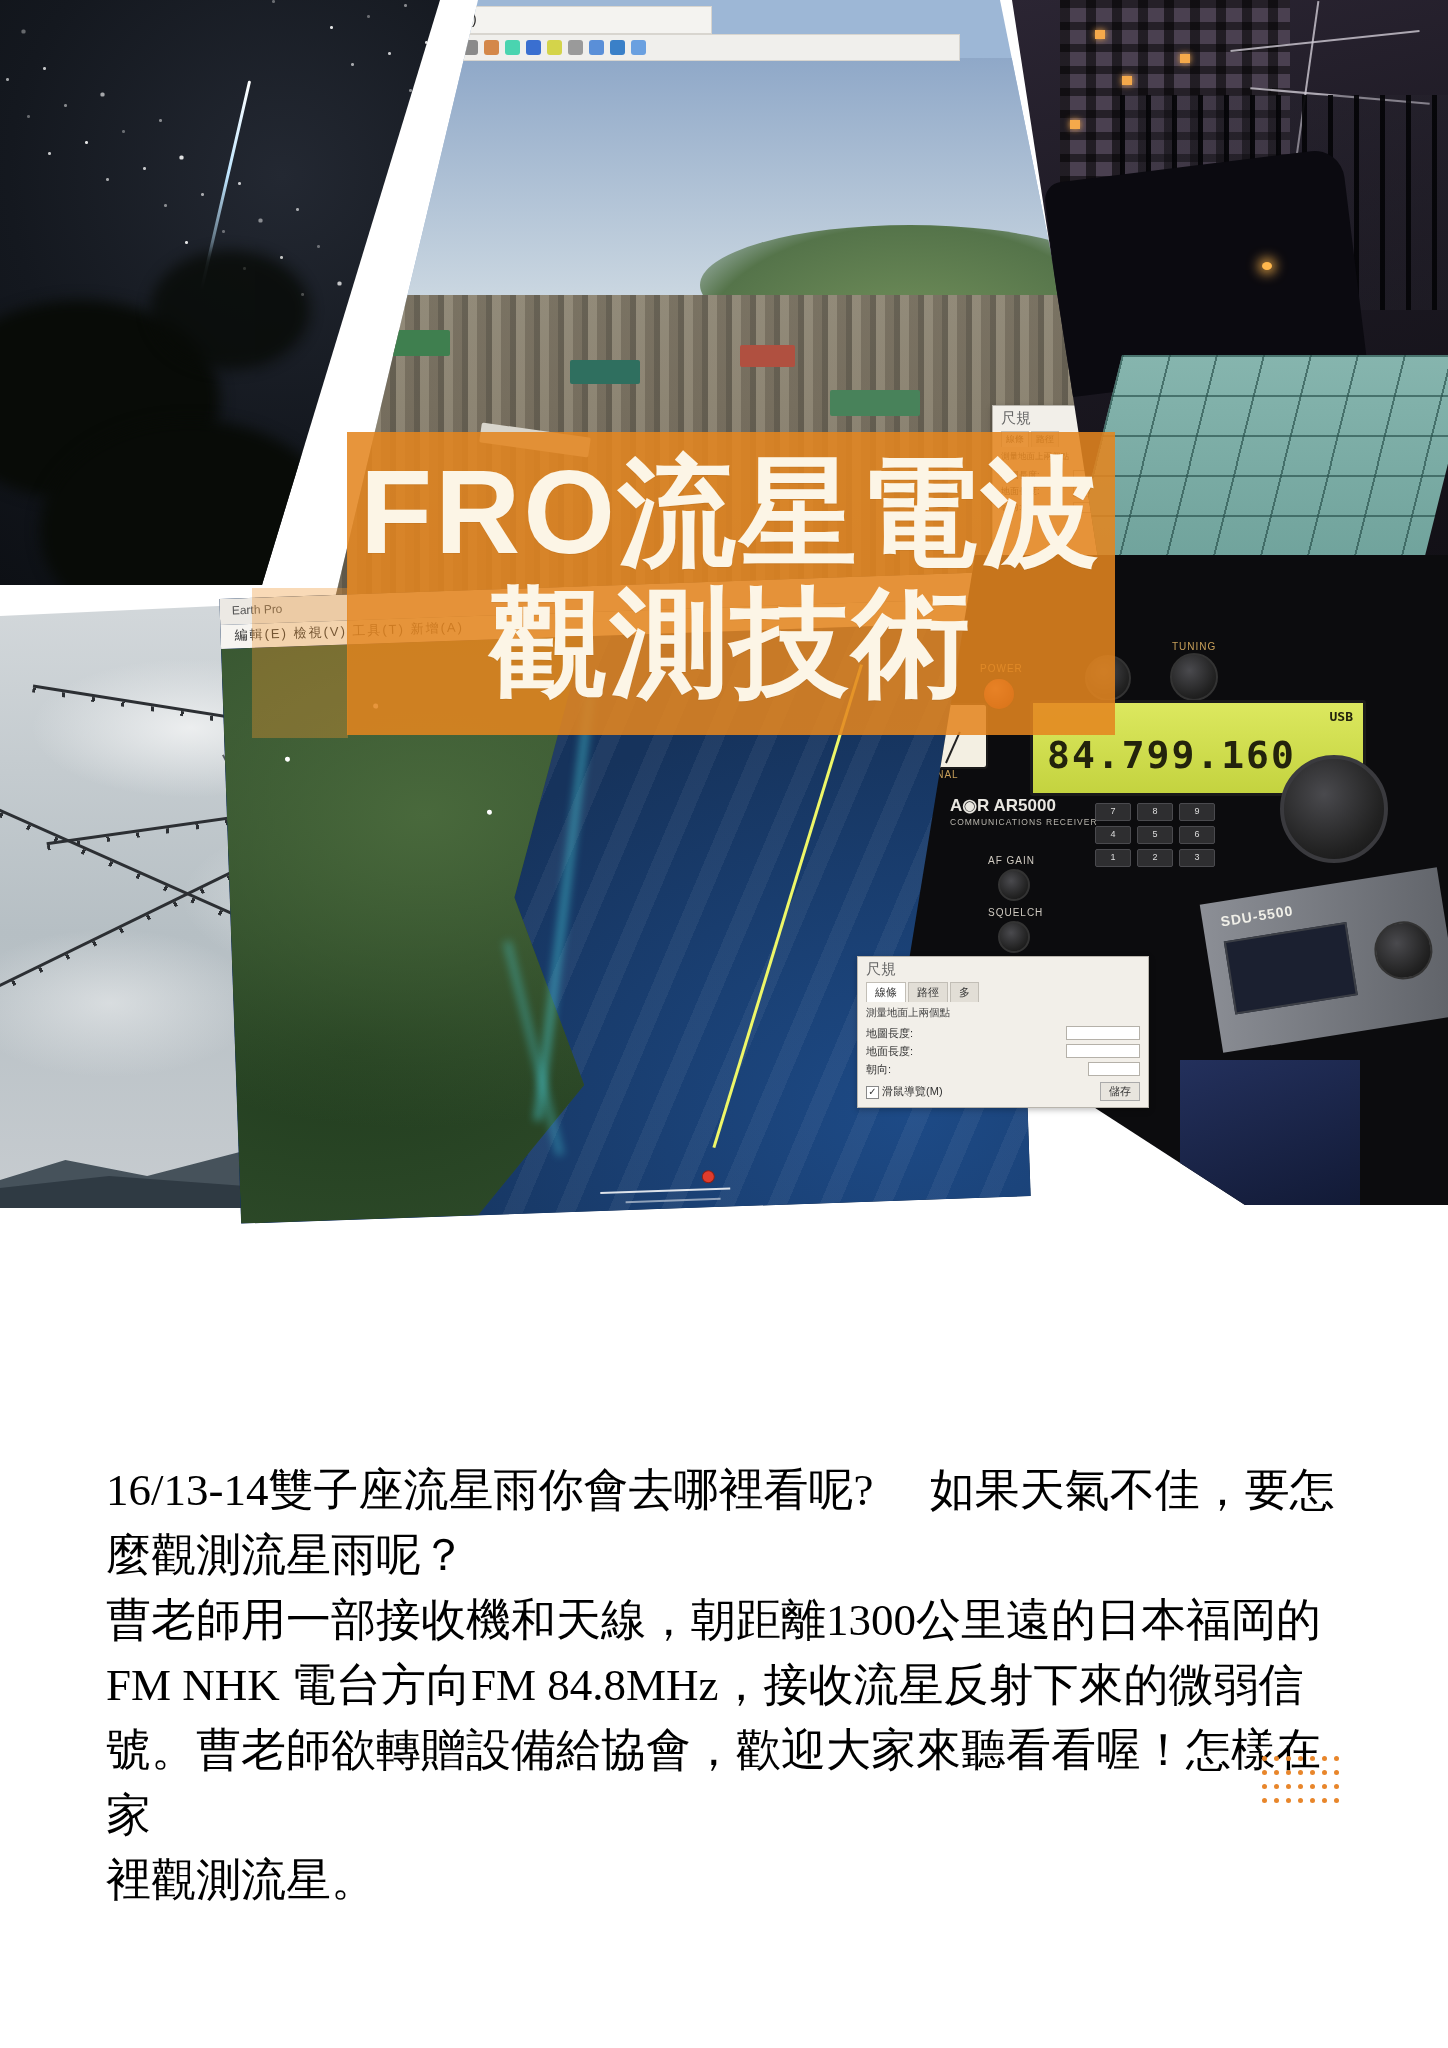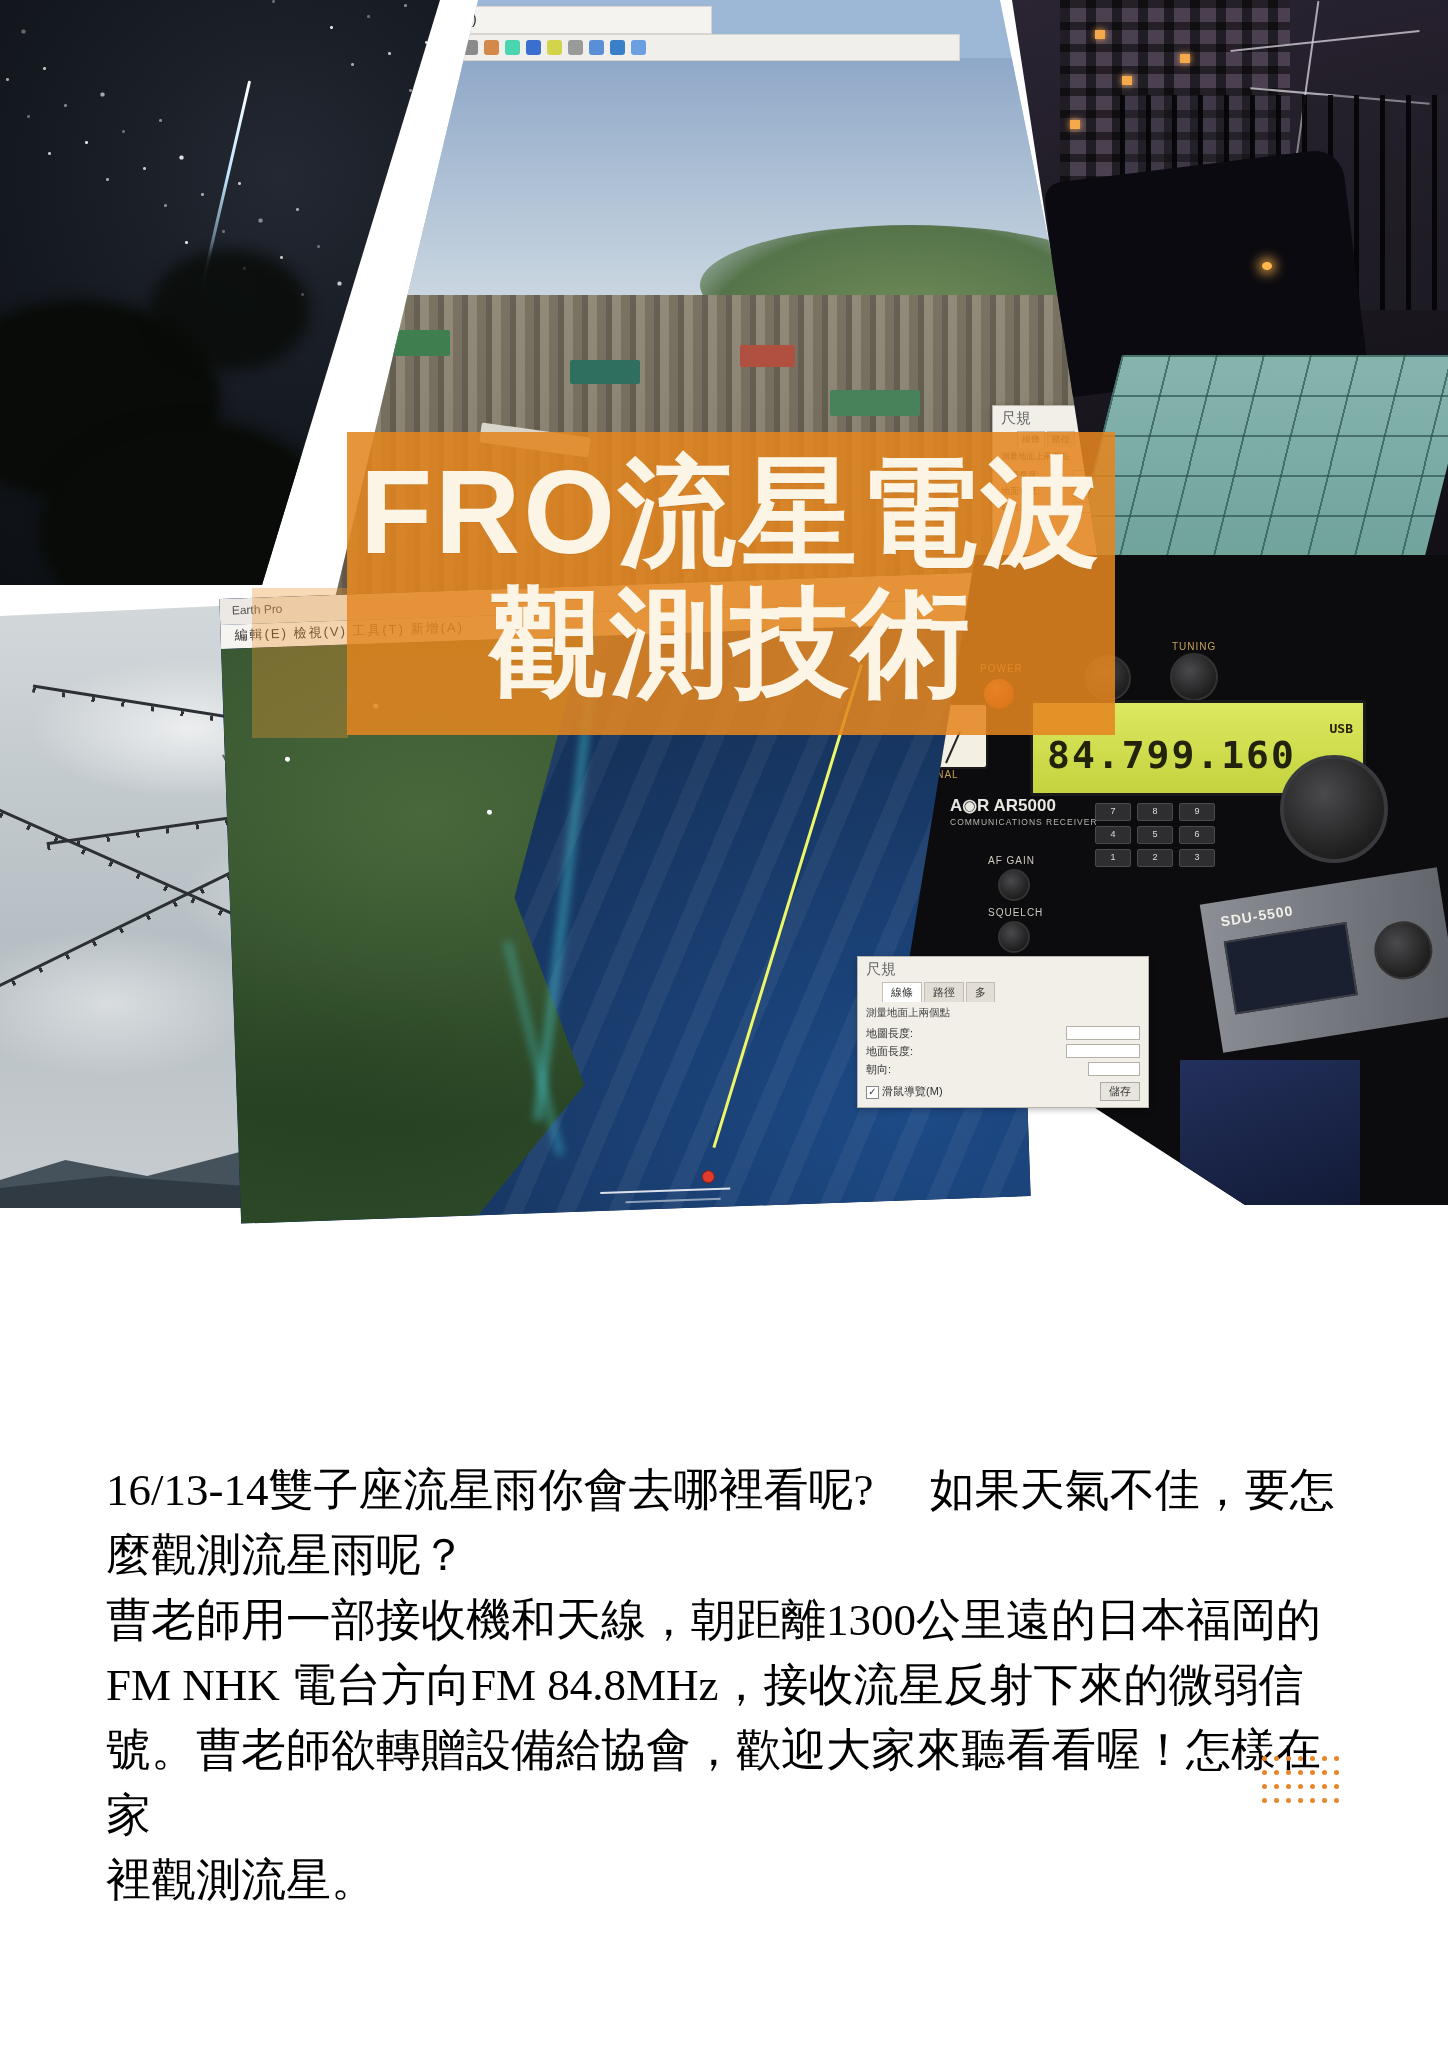--- a/index.html
+++ b/index.html
@@ -76,21 +76,21 @@
       radial-gradient(ellipse at 15% 70%,#223d1f,rgba(34,61,31,0) 60%),#33512e;
     clip-path:polygon(0 0,46% 0,36% 45%,44% 78%,30% 100%,0 100%);}
   .coastglow{position:absolute;width:7px;height:430px;background:#49d6e2;filter:blur(4px);opacity:.55;}
   .measureline{position:absolute;width:2.5px;background:#eef768;transform-origin:top center;}
   .pin{position:absolute;width:11px;height:11px;background:#e03c2c;border:1.5px solid #8d1f14;border-radius:50%;}
   .maplabel{position:absolute;height:2px;background:rgba(255,255,255,.85);}
   .mapdot{position:absolute;width:5px;height:5px;background:#fff;border-radius:50%;}
   
   .ruler{background:#f2efe9;border:1px solid #b9b5ad;box-shadow:0 2px 6px rgba(0,0,0,.25);color:#333;}
   .ruler .rtitle{font-size:15px;color:#666;padding:3px 8px;}
-  .ruler .tabs{display:flex;gap:2px;padding:0 24px;}
+  .ruler .tabs{display:flex;gap:2px;padding:0 8px;}
   .ruler .tab{font-size:11px;padding:2px 8px;background:#e2ded6;border:1px solid #c2beb6;border-bottom:none;}
   .ruler .tab.active{background:#fff;}
   .ruler .hint{font-size:10.5px;padding:4px 8px;color:#444;}
   .ruler .frow{display:flex;justify-content:space-between;align-items:center;font-size:11px;padding:1.5px 8px;}
   .ruler .fbox{width:72px;height:12px;background:#fff;border:1px solid #b5b1a9;}
   .ruler .brow{display:flex;justify-content:space-between;align-items:center;padding:4px 8px;font-size:11px;}
   .ruler .btn{background:#e8e5de;border:1px solid #aaa;font-size:11px;padding:1px 8px;}
   
   .receiver-photo{left:880px;top:555px;width:568px;height:650px;background:#0c0c0e;
     clip-path:polygon(105px 0,568px 0,568px 650px,365px 650px,25px 430px,95px 0);}
@@ -244,21 +244,21 @@
     <div class="abs rx-label" style="left:100px;top:108px;">POWER</div>
     <div class="powerbtn" style="left:104px;top:124px;"></div>
     <div class="knob" style="left:205px;top:100px;width:42px;height:42px;"></div>
     <div class="abs rx-label" style="left:292px;top:86px;">TUNING</div>
     <div class="knob" style="left:290px;top:98px;width:44px;height:44px;"></div>
     <div class="meter" style="left:22px;top:148px;width:82px;height:62px;">
       <div class="needle"></div>
     </div>
     <div class="abs rx-label" style="left:36px;top:214px;">SIGNAL</div>
     <div class="lcd" style="left:150px;top:145px;width:330px;height:90px;">
-      <div style="position:absolute;right:10px;top:18px;font-size:13px;font-weight:bold;">USB</div>
+      <div style="position:absolute;right:10px;top:6px;font-size:13px;font-weight:bold;">USB</div>
       <div style="position:absolute;left:14px;top:30px;font-size:38px;font-weight:bold;letter-spacing:2px;">84.799.160</div>
     </div>
     <div class="abs" style="left:70px;top:240px;color:#e8e6e0;font-size:17px;font-weight:bold;">
       <span>A◉R</span>
       <span>AR5000</span>
     </div>
     <div class="abs" style="left:70px;top:262px;color:#b9b6ae;font-size:8.5px;letter-spacing:1px;">COMMUNICATIONS RECEIVER</div>
     <div class="keypad" id="rx-keypad" style="left:215px;top:248px;">
         <div class="key">7</div>
         <div class="key">8</div>

